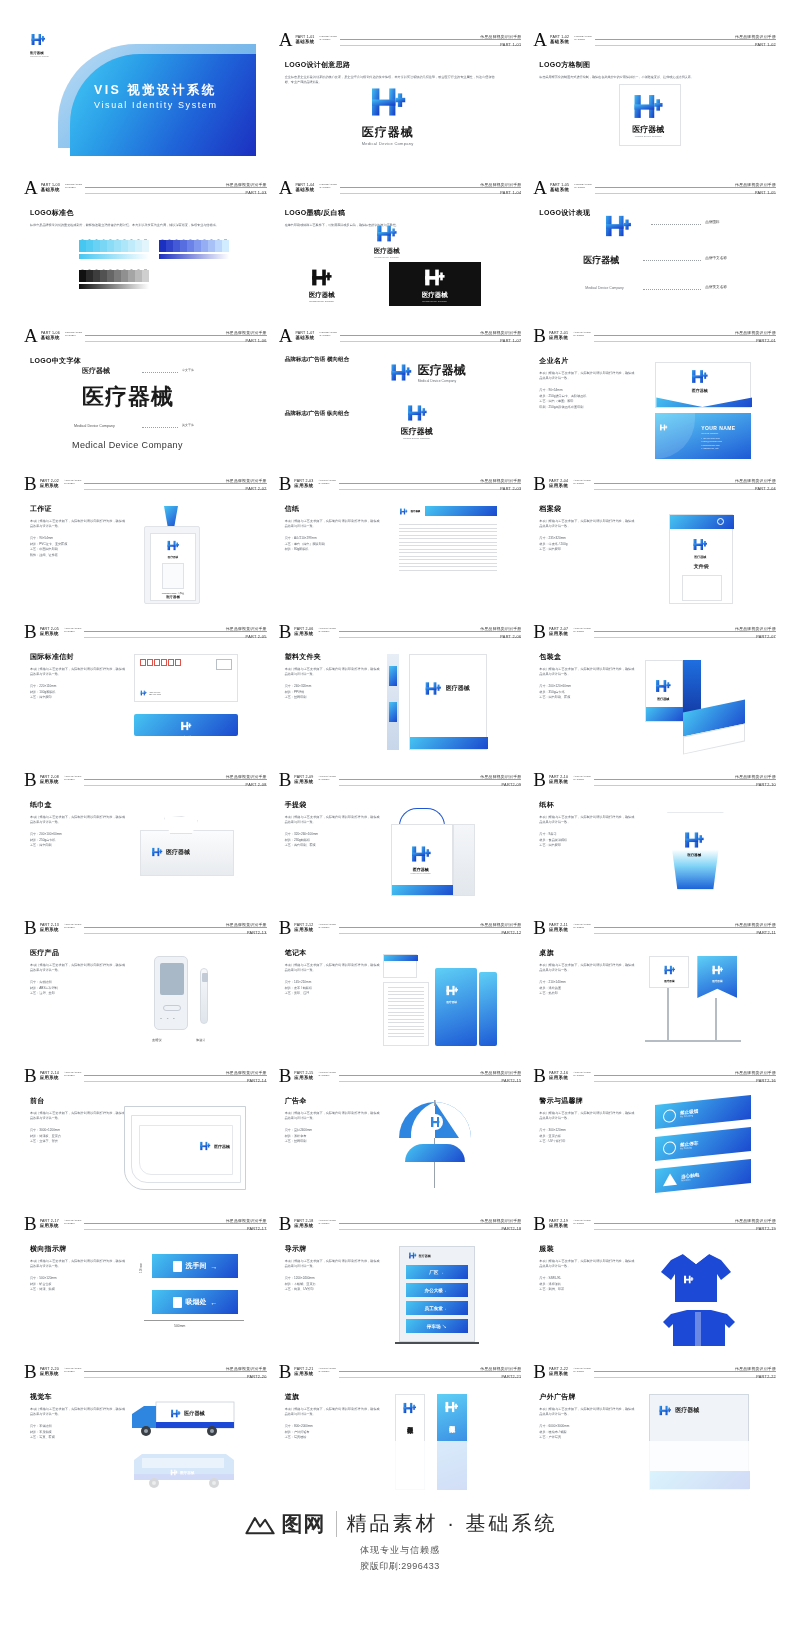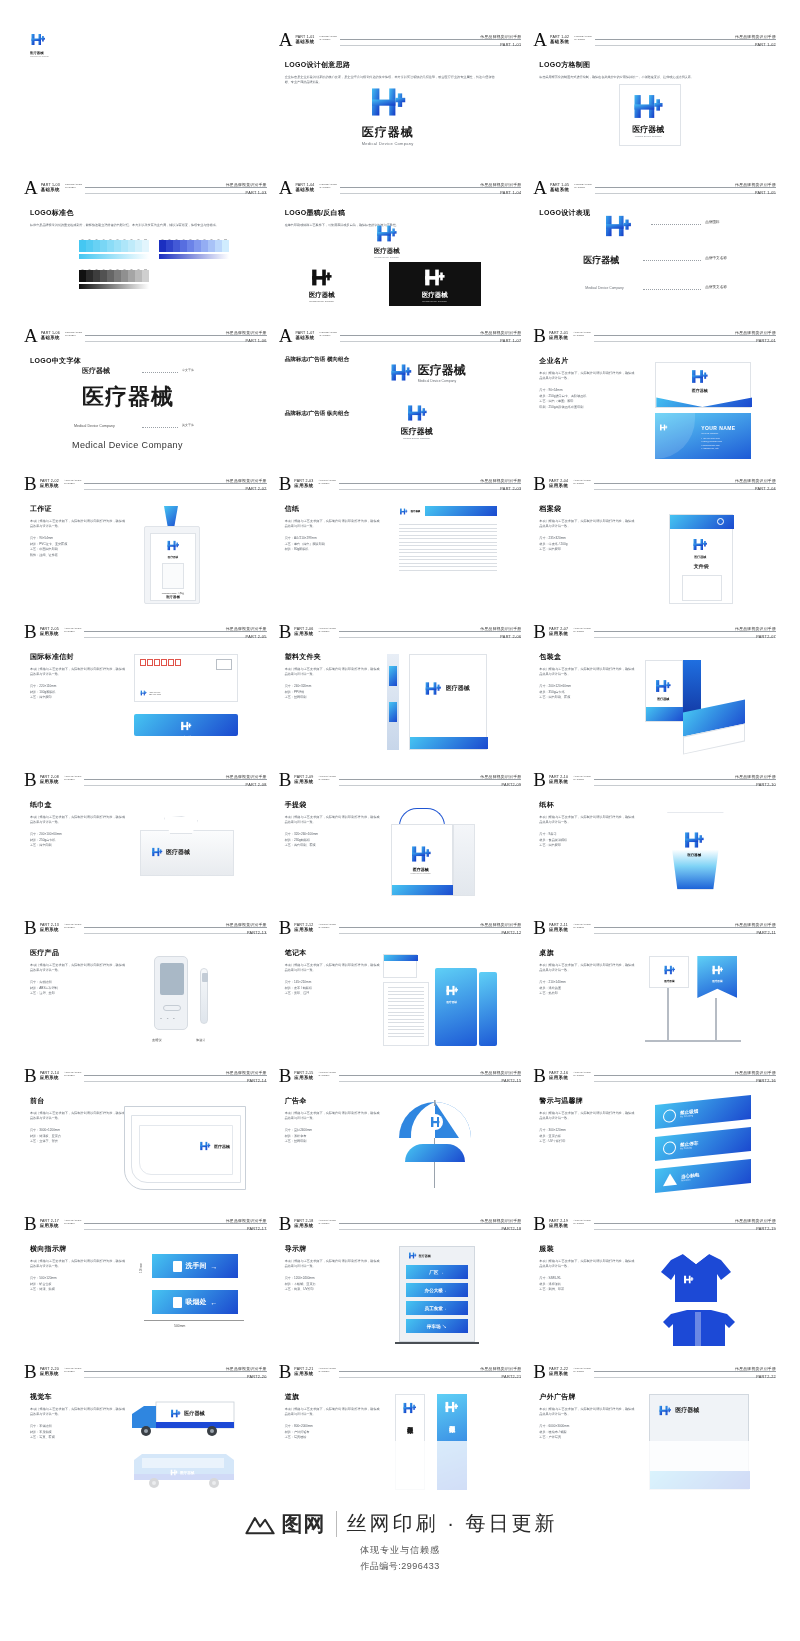--- a/index.html
+++ b/index.html
@@ -119,20 +119,28 @@
           </defs>
         <rect x="3" y="2" width="6" height="22" fill="url(#lg0)"></rect>
         <rect x="17" y="2" width="5" height="22" fill="url(#lg0)"></rect>
         <rect x="3" y="11" width="19" height="5" fill="url(#lg0)"></rect>
         <rect x="24" y="6" width="3.5" height="11" fill="url(#lg0)"></rect>
         <rect x="22" y="9.6" width="8" height="3.6" fill="url(#lg0)"></rect>
       </svg>
       <div style="font-size:3.4px;font-weight:bold;color:#222;margin-top:1px;">医疗器械</div>
       <div style="font-size:1.7px;color:#888;">Medical Device Company</div>
     </div>
+    <div class="coverart">
+      <div class="cv-back"></div>
+      <div class="cv-front"></div>
+      <div class="cv-text">
+        <div class="t1">VIS 视觉设计系统</div>
+        <div class="t2">Visual Identity System</div>
+      </div>
+    </div>
   </div>
 
   <div class="page">
     <div class="phead">
       <div class="bigletter">A</div>
       <div class="pcode">
         <div class="l1">PART 1-01</div>
         <div class="l2">基础系统</div>
       </div>
       <div class="pcodeen">
@@ -1755,17 +1763,17 @@
 
 <div class="watermark">
   <div class="wm-inner">
     <div class="wm-logo">
       <svg class="wm-mark-svg" width="34" height="26" viewBox="0 0 40 30">
         <path d="M4 26 L14 8 L20 18 L26 10 L36 26 Z" fill="none" stroke="#2a2a2a" stroke-width="2.4" stroke-linejoin="round"></path>
       </svg>
       <span class="wm-name">图网</span>
     </div>
     <div class="wm-sep"></div>
-    <span class="wm-tag">丝网印刷 · 每日更新</span>
+    <span class="wm-tag">精品素材 · 基础系统</span>
   </div>
   <div class="wm-sub">体现专业与信赖感</div>
-  <div class="wm-id">作品编号:2996433</div>
+  <div class="wm-id">胶版印刷:2996433</div>
 </div>
 
 </body></html>

